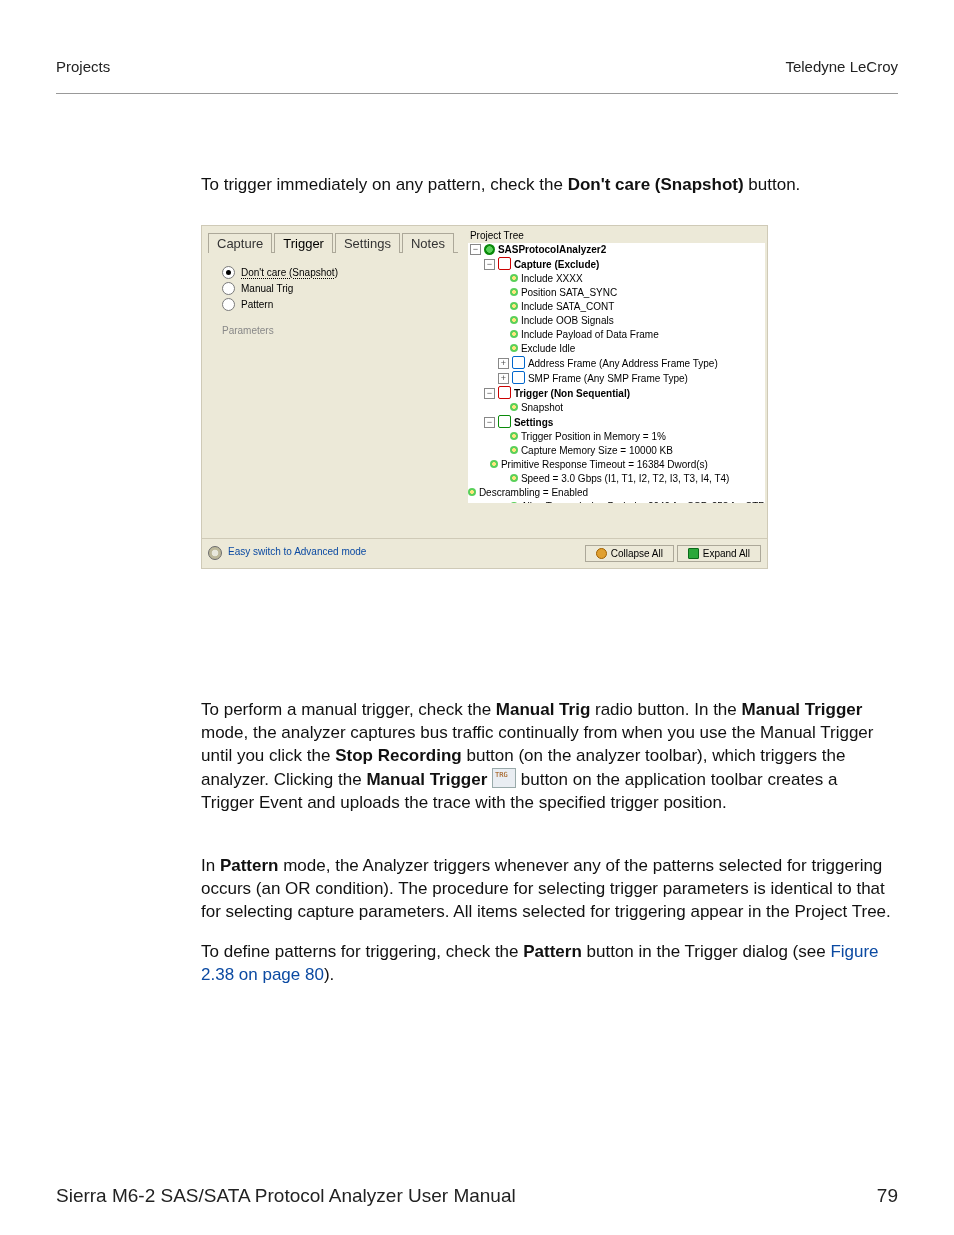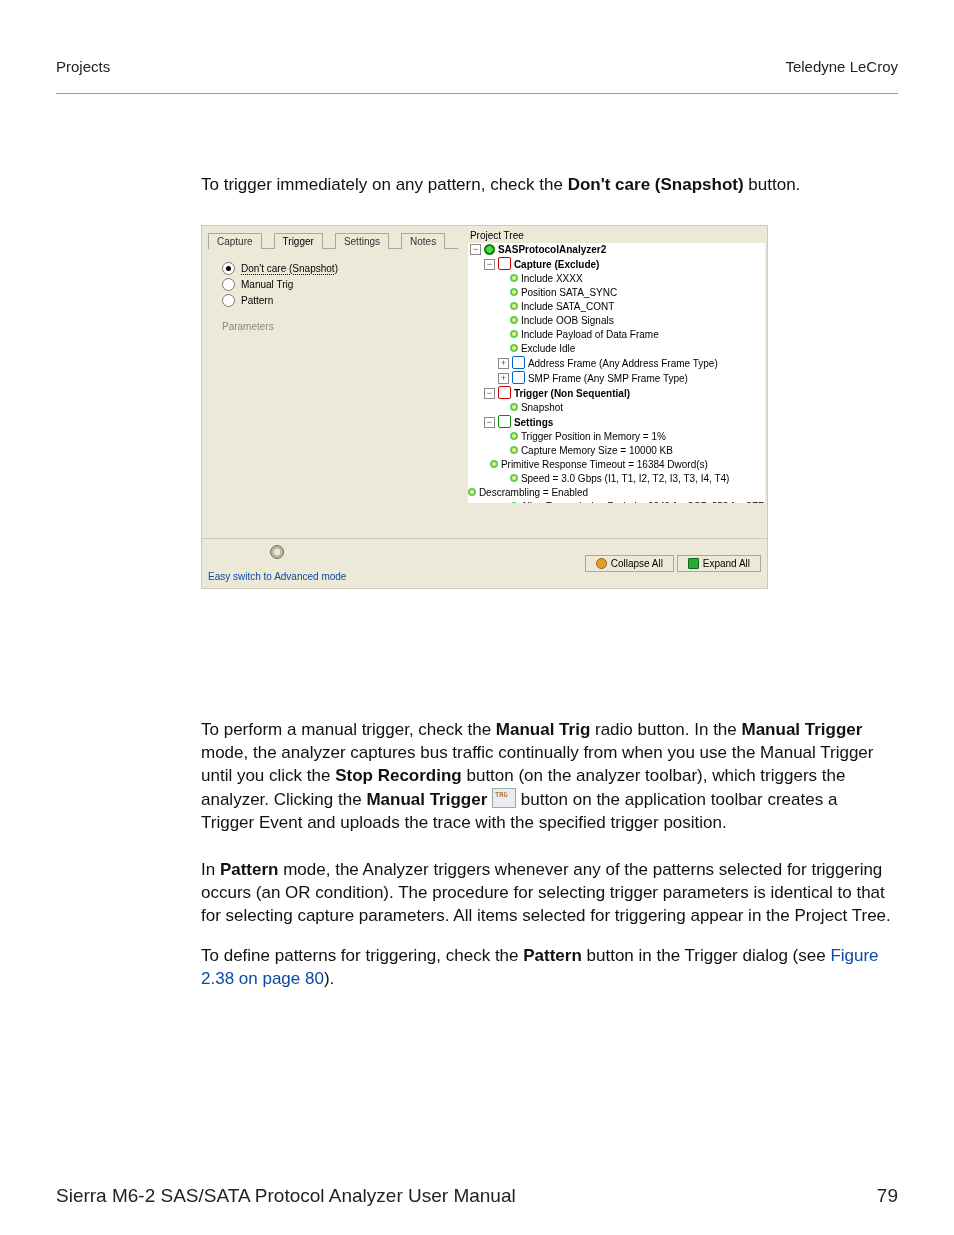--- a/index.html
+++ b/index.html
@@ -74,21 +74,21 @@
     width: 268px;
     box-sizing: border-box;
     padding: 6px 6px 0 6px;
   }
   .shot-right {
     flex: 1;
     box-sizing: border-box;
     padding: 4px 2px 0 4px;
   }
   
-  .tabs { display:flex; gap:12px; font-size:10px; }
+  .tabs { display:flex; gap:2px; font-size:13px; }
   .tab {
     padding: 2px 8px 2px 8px;
     border: 1px solid #aca899;
     border-bottom: none;
     background:#ece9d8;
     position: relative; top:1px;
   }
   .tab.active { background:#ece9d8; z-index:2; }
   .tab:not(.active){ background:#ece9d8; color:#333;}
   .tab-panel {
@@ -129,21 +129,21 @@
   .ico.leaf{
     width:8px;height:8px;border-radius:50%;vertical-align:0;
     background:radial-gradient(circle,#ffe680 35%,#5ad05a 38%);
   }
   .tbold{font-weight:700;}
   .shot-footer{
     display:flex; justify-content:space-between; align-items:center;
     padding:6px 6px 6px 6px;
     border-top:1px solid #cfcab7;
   }
-  .link9{ color:#0b4aa2; font-size:10px; display:flex; align-items:center; gap:12px;flex-direction:column;}
+  .link9{ color:#0b4aa2; font-size:10px; display:flex; align-items:flex-start; gap:6px;}
   .link9 .gear{width:12px;height:12px;border:1px solid #6a6a6a;border-radius:50%;background:
     radial-gradient(circle,#e8e8dc 40%,#bcb89a 42%);}
   .btn{
     font-size:10px;padding:2px 10px;border:1px solid #aca899;background:#ece9d8;
     display:inline-flex;align-items:center;gap:4px;
   }
   .btn .bico{width:9px;height:9px;border-radius:50%;}
   .btn .bico.collapse{background:#e0a030;border:1px solid #a06000;}
   .btn .bico.expand{background:#2aa83a;border:1px solid #0a6a1a; border-radius:1px;}
 </style>
@@ -235,21 +235,21 @@
     </div>
   </div>
 
   <div class="body-text after-shot">
     <p>
       <span>To perform a manual trigger, check the </span><span class="bold">Manual Trig</span><span> radio button. In the </span><span class="bold">Manual Trigger</span><span> mode, the analyzer captures bus traffic continually from when you use the Manual Trigger until you click the </span><span class="bold">Stop Recording</span><span> button (on the analyzer toolbar), which triggers the analyzer. Clicking the </span><span class="bold">Manual Trigger</span>
       <span class="inline-icon"></span>
       <span> button on the application toolbar creates a Trigger Event and uploads the trace with the specified trigger position.</span>
     </p>
 
-    <p style="margin-top:24px">
+    <p style="margin-top:40px">
       <span>In </span><span class="bold">Pattern</span><span> mode, the Analyzer triggers whenever any of the patterns selected for triggering occurs (an OR condition). The procedure for selecting trigger parameters is identical to that for selecting capture parameters. All items selected for triggering appear in the Project Tree.</span>
     </p>
 
     <p>
       <span>To define patterns for triggering, check the </span><span class="bold">Pattern</span><span> button in the Trigger dialog (see </span><span class="link">Figure 2.38 on page 80</span><span>).</span>
     </p>
   </div>
 </div>
 
 <div class="ftr">

